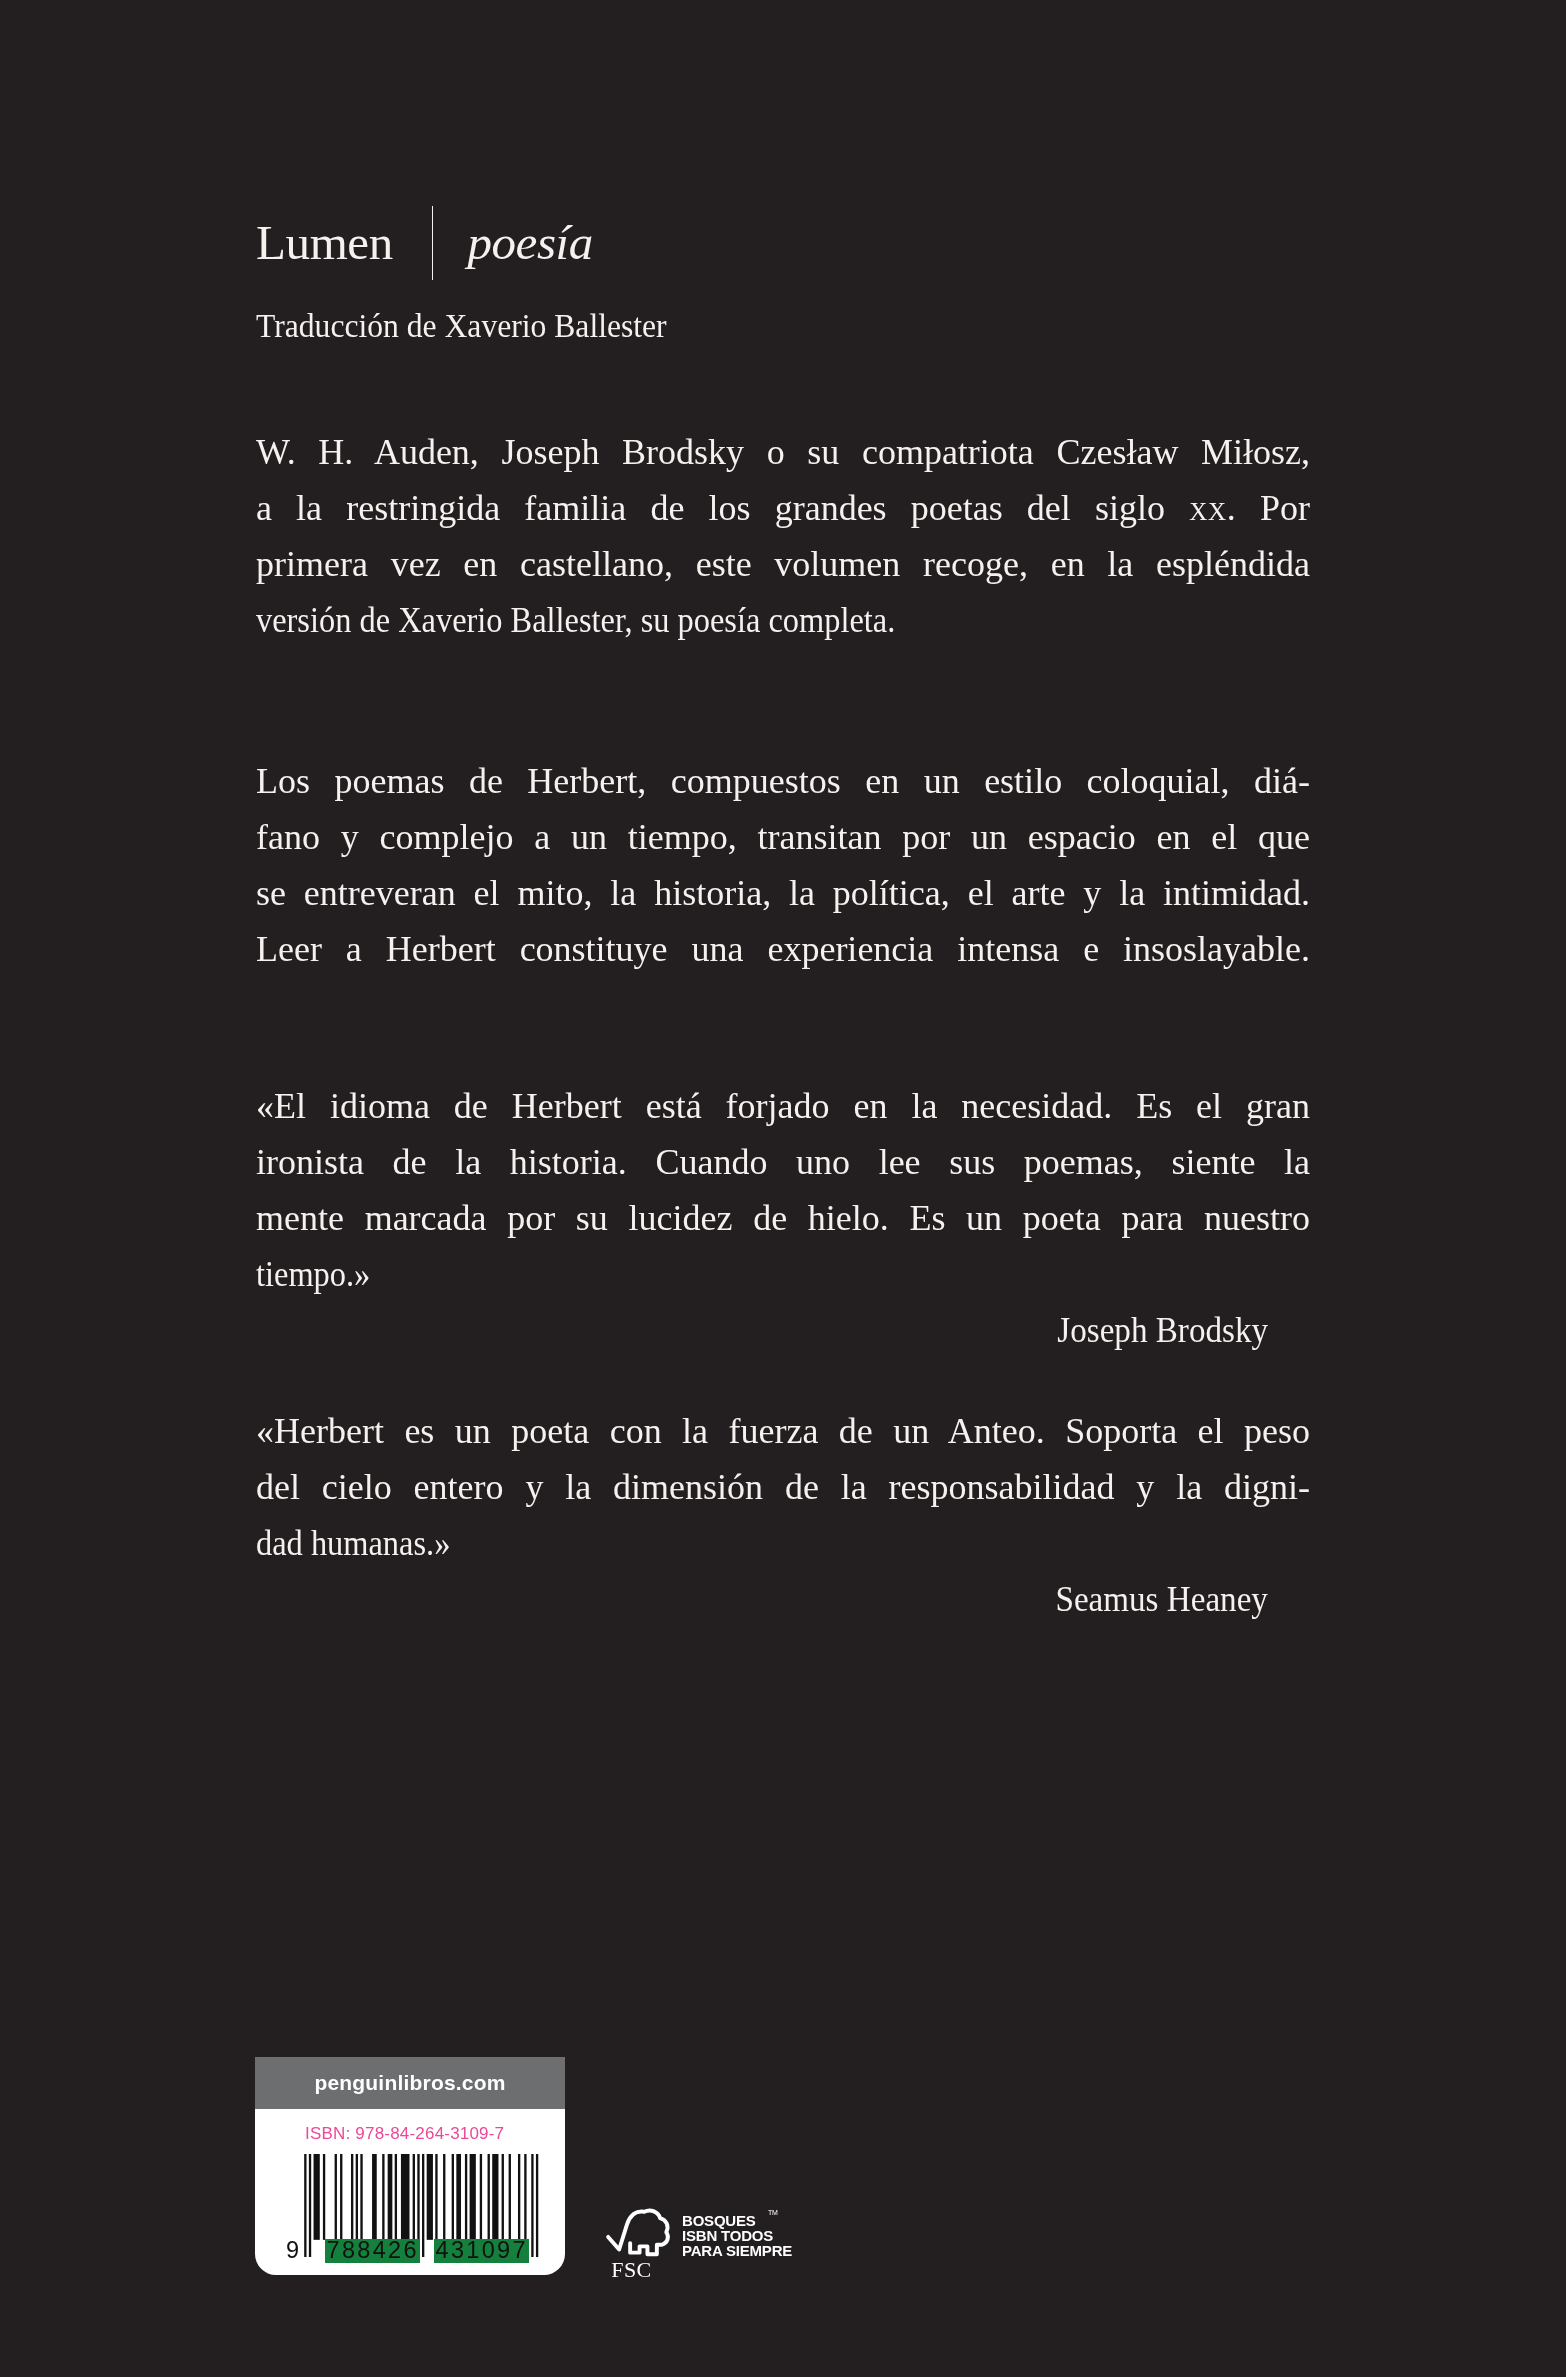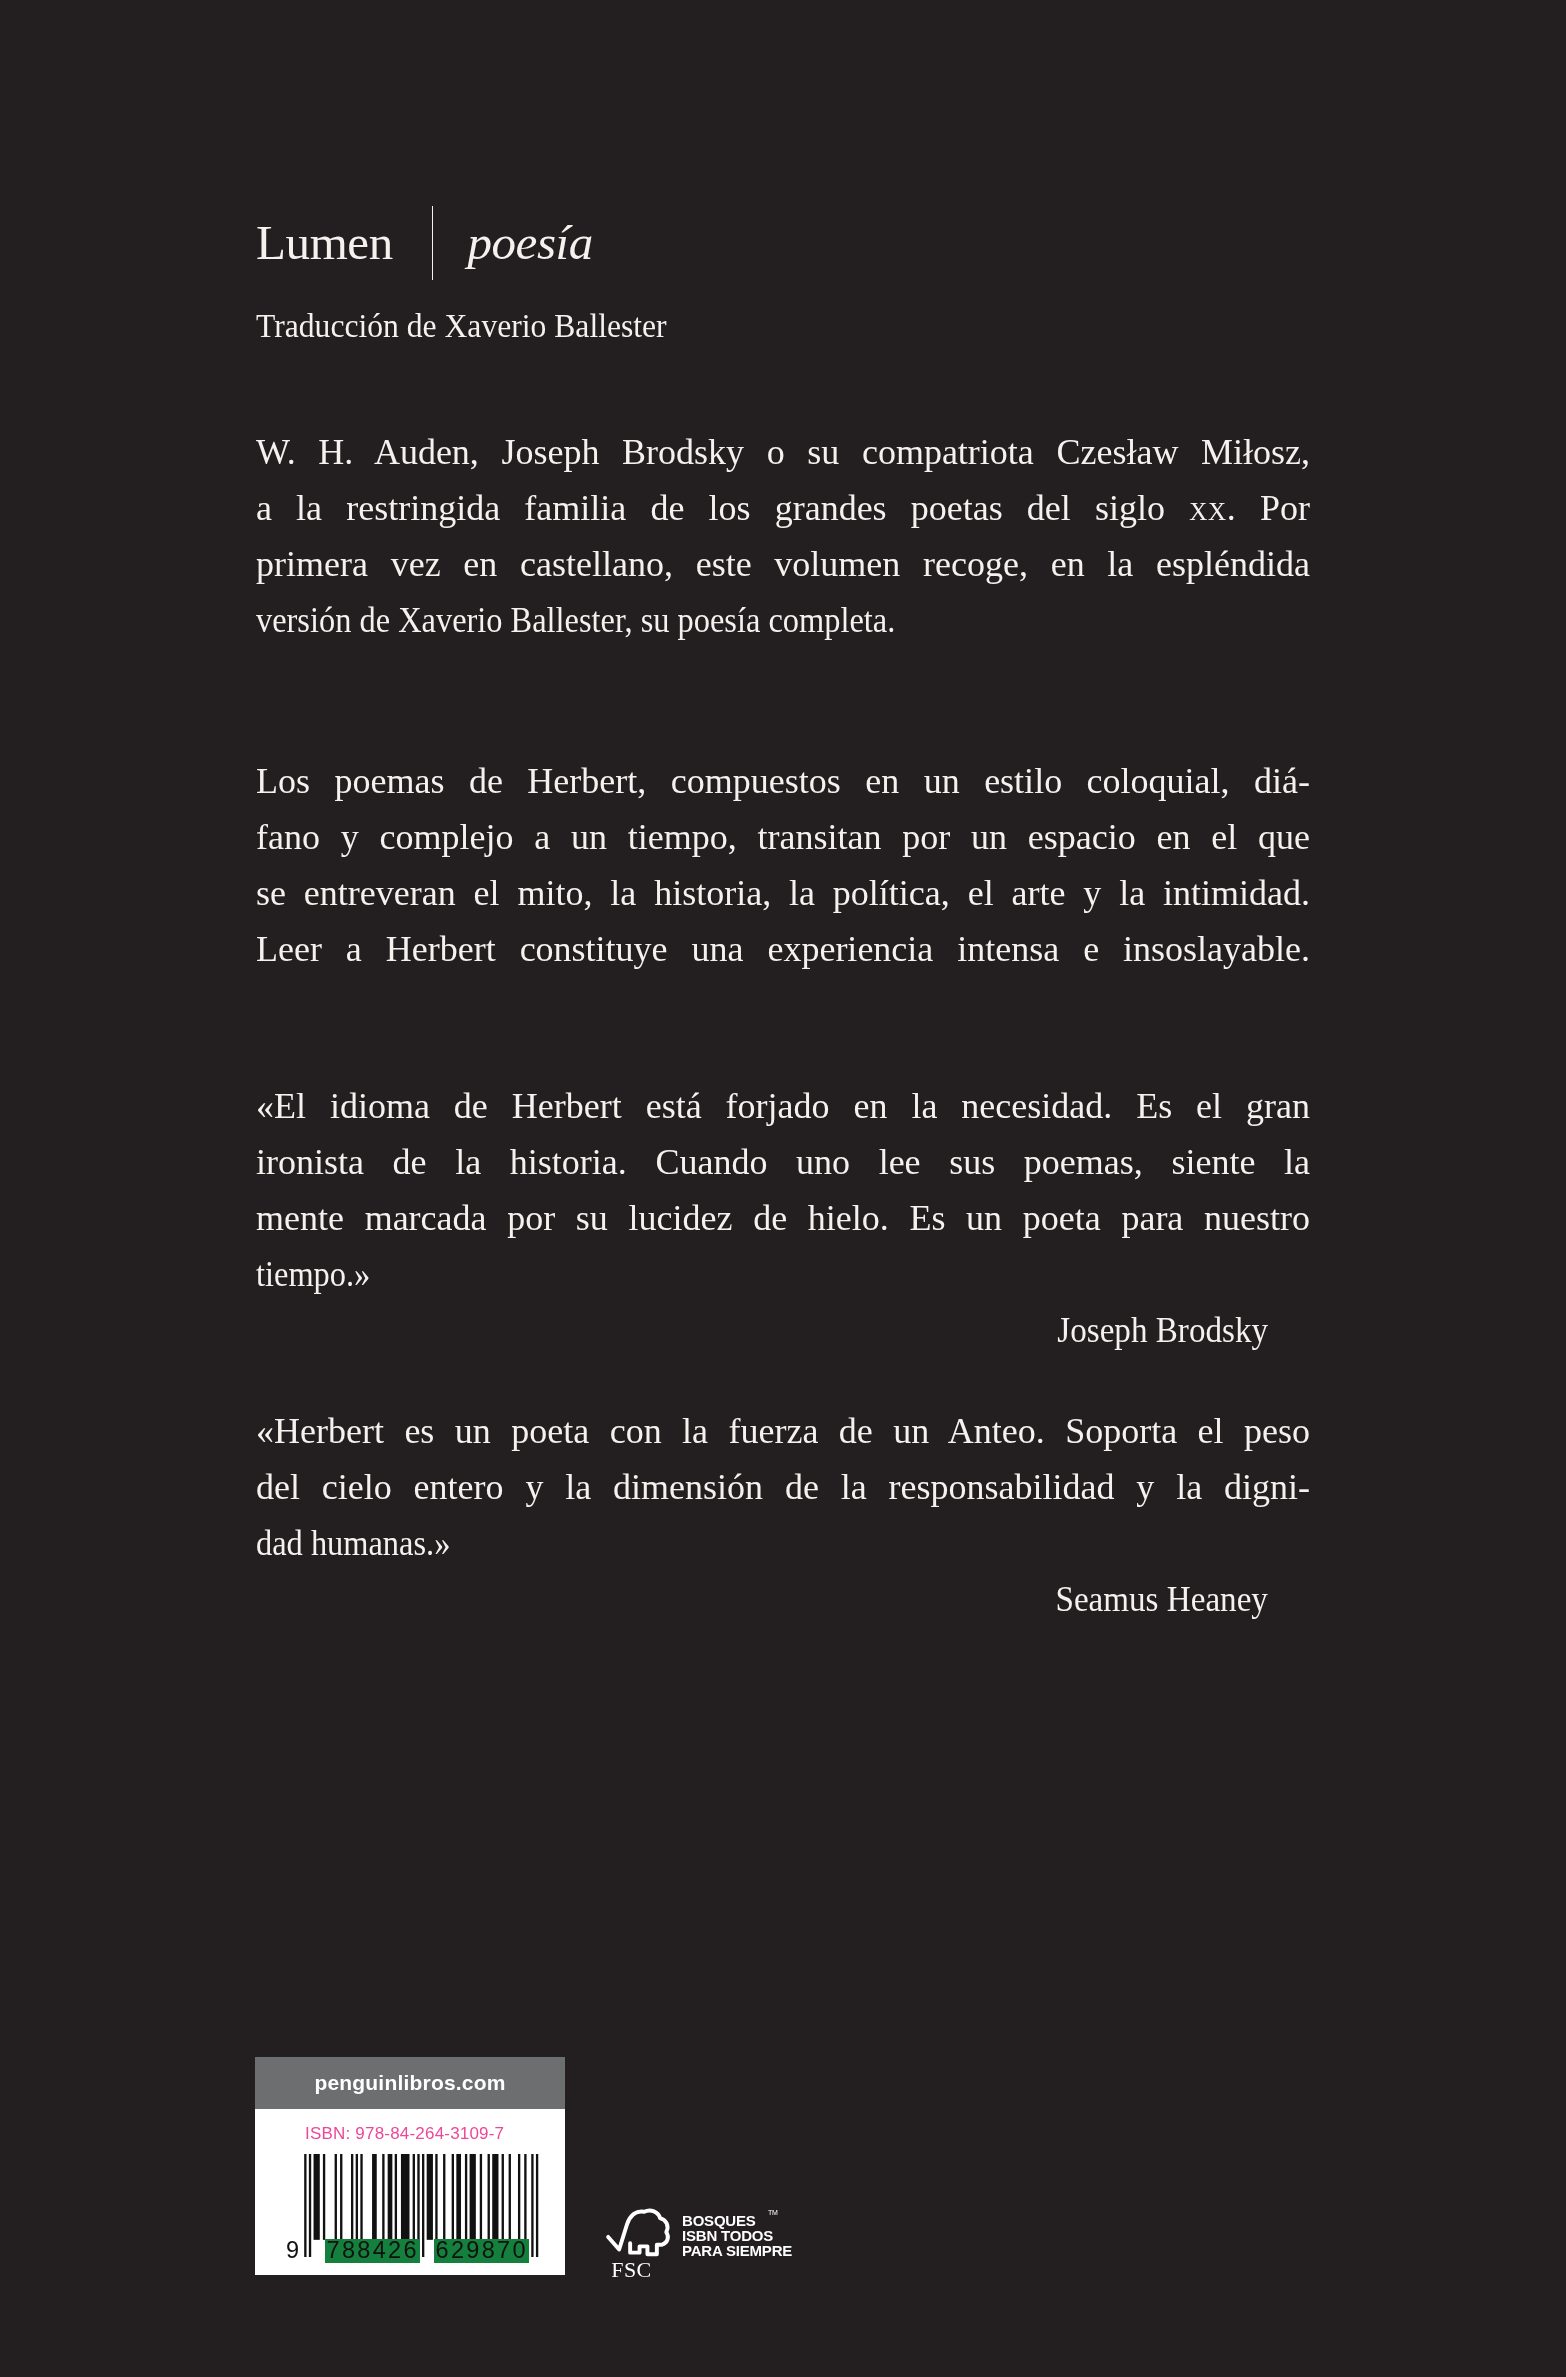--- a/index.html
+++ b/index.html
@@ -98,20 +98,21 @@
 
     
     .barcode-box {
       position: absolute;
       left: 255px;
       top: 2057px;
       width: 310px;
       height: 218px;
       background: #ffffff;
       font-family: "Liberation Sans", "DejaVu Sans", sans-serif;
+      border-radius: 21px;
     }
     .barcode-box .site-band {
       height: 52px;
       background: #6d6e70;
       color: #ffffff;
       font-weight: bold;
       font-size: 21px;
       display: flex;
       align-items: center;
       justify-content: center;
@@ -276,21 +277,21 @@
       <rect x="262" y="0" width="3" height="110"></rect>
       <rect x="274" y="0" width="3" height="110"></rect>
       <rect x="282" y="0" width="3" height="110"></rect>
 
       <rect x="291" y="0" width="3" height="132"></rect>
       <rect x="297" y="0" width="3" height="132"></rect>
     </g>
   </svg>
   <span class="digits d-first">9</span>
   <span class="digits d-left">788426</span>
-  <span class="digits d-right">629870</span>
+  <span class="digits d-right">431097</span>
 </div>
 
 <div class="fsc">
   <div class="logo">
     <svg width="66" height="52" viewBox="0 0 84 66" fill="none" stroke="#ffffff" stroke-width="5" stroke-linejoin="round" stroke-linecap="round">
 
       <path d="M4 38 L18 54 L28 22 C32 10 40 4 50 6 C58 2 68 6 70 14 C78 16 82 24 78 32 C82 38 80 46 72 48 L66 48 L66 60 L54 60 L54 50 L44 50 L44 58 L32 58 L32 46"></path>
     </svg>
     <span class="fsc-text">FSC</span>
   </div>

